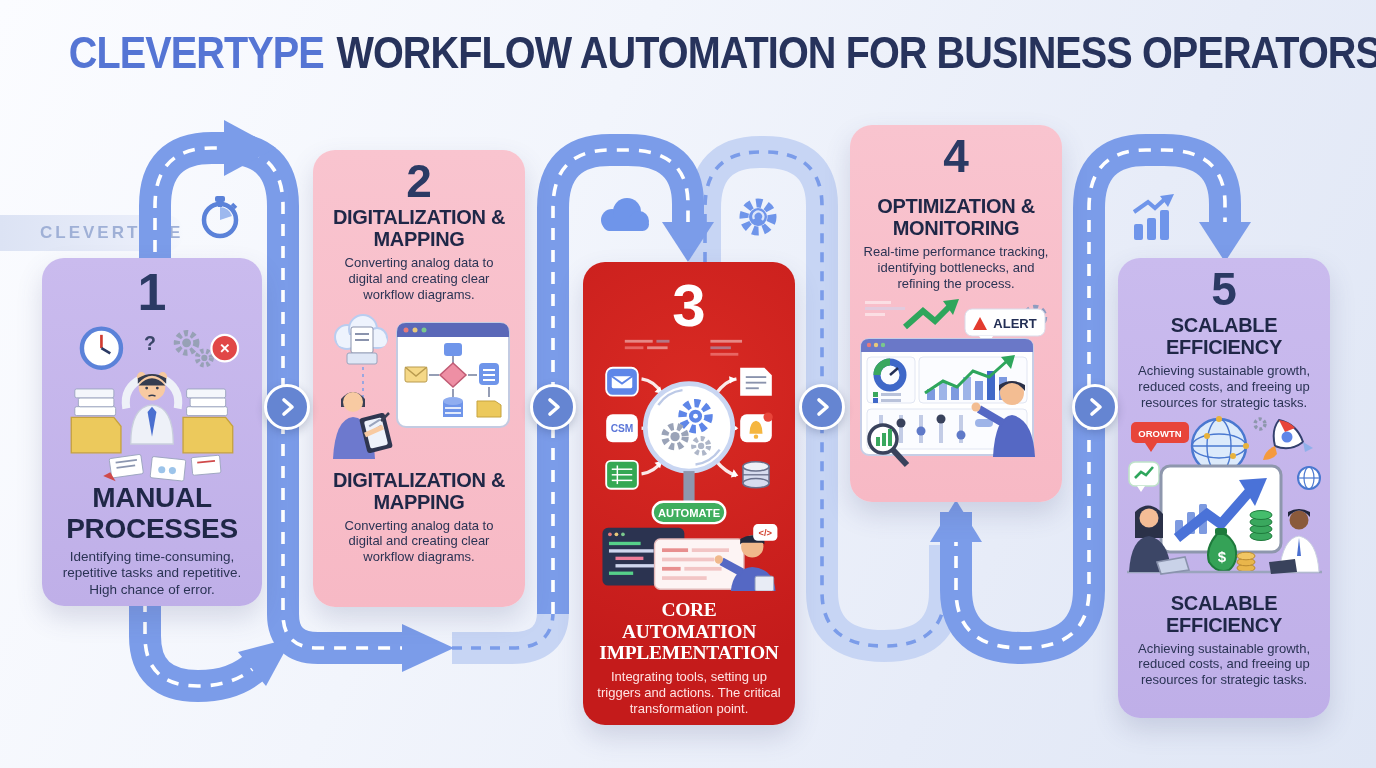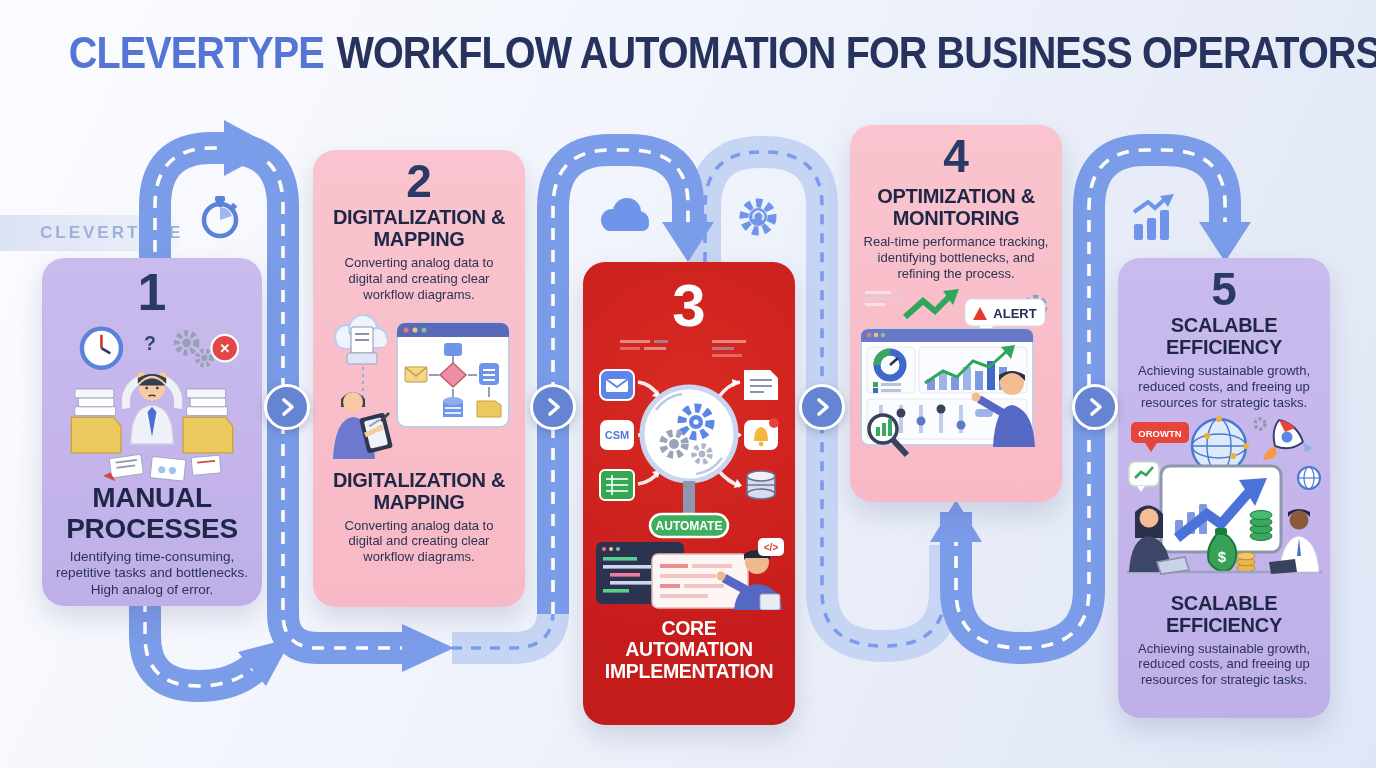--- a/index.html
+++ b/index.html
@@ -165,21 +165,21 @@
         <line x1="59" y1="169" x2="80" y2="166" stroke="#8b96b0" stroke-width="2"></line>
         <rect x="98" y="158" width="38" height="24" rx="2" fill="#ffffff" stroke="#9aa4bd" transform="rotate(6 117 170)"></rect>
         <circle cx="110" cy="171" r="4" fill="#9cc4ea"></circle>
           <circle cx="122" cy="172" r="4" fill="#9cc4ea"></circle>
         <rect x="144" y="156" width="32" height="20" rx="2" fill="#ffffff" stroke="#9aa4bd" transform="rotate(-5 160 166)"></rect>
         <line x1="150" y1="163" x2="170" y2="161" stroke="#d04a4a" stroke-width="2"></line>
         <path d="M 44 178 L 58 184 L 52 174 Z" fill="#d04a4a"></path>
       </g>
     </svg>
     <div class="ctitle" style="font-size:28px;">MANUAL PROCESSES</div>
-    <div class="cdesc" style="font-size:13.5px;margin-top:4px;">Identifying time-consuming, repetitive tasks and bottlenecks. High analog of error.</div>
+    <div class="cdesc" style="font-size:13.5px;margin-top:4px;">Identifying time-consuming, repetitive tasks and repetitive. High chance of error.</div>
   </div>
 
   <div class="card pink" style="left:313px;top:150px;width:212px;height:457px;">
     <div class="num" style="font-size:46px;">2</div>
     <div class="ctitle" style="font-size:20px;margin-top:2px;">DIGITALIZATION &amp; MAPPING</div>
     <div class="cdesc" style="font-size:13px;margin-top:5px;">Converting analog data to digital and creating clear workflow diagrams.</div>
     <svg class="illus" width="188" height="152" viewBox="0 0 188 152" style="margin-top:6px;">
       <g>
         <circle cx="22" cy="28" r="12" fill="#eef3fd" stroke="#b9cdf0" stroke-width="2"></circle>
         <circle cx="38" cy="20" r="14" fill="#eef3fd" stroke="#b9cdf0" stroke-width="2"></circle>
@@ -340,26 +340,27 @@
         <path d="M 140 272 Q 142 248 163 246 Q 186 248 188 272 Z" fill="#5568c4"></path>
         <path d="M 152 252 L 130 240" stroke="#5568c4" stroke-width="9"></path>
         <circle cx="127" cy="238" r="4.5" fill="#f0b98c"></circle>
         <rect x="166" y="256" width="20" height="16" rx="2" fill="#e8ecf5" stroke="#9aa4bd"></rect>
       </g>
       <g>
         <rect x="164" y="200" width="26" height="18" rx="5" fill="#ffffff"></rect>
         <text x="177" y="213" font-size="10" font-weight="800" fill="#d2402e" text-anchor="middle">&lt;/&gt;</text>
       </g>
     </svg>
-    <div class="ctitle" style="font-size:19.5px;margin-top:8px;">CORE AUTOMATION IMPLEMENTATION</div>
+    <div class="ctitle" style="font-size:19.5px;margin-top:8px;font-family:Liberation Serif, serif;">CORE AUTOMATION IMPLEMENTATION</div>
+    <div class="cdesc" style="font-size:13px;margin-top:6px;">Integrating tools, setting up triggers and actions. The critical transformation point.</div>
   </div>
 
   <div class="card pink" style="left:850px;top:125px;width:212px;height:377px;">
     <div class="num" style="font-size:46px;">4</div>
-    <div class="ctitle" style="font-size:20px;margin-top:6px;">OPTIMIZATION &amp; MONITORING</div>
+    <div class="ctitle" style="font-size:20px;margin-top:16px;">OPTIMIZATION &amp; MONITORING</div>
     <div class="cdesc" style="font-size:13px;margin-top:5px;text-align:center;">Real-time performance tracking, identifying bottlenecks, and refining the process.</div>
     <svg class="illus" width="195" height="178" viewBox="0 0 195 178" style="margin-top:5px;">
       <g opacity=".5">
         <rect x="6" y="4" width="26" height="3" fill="#ffffff"></rect>
           <rect x="6" y="10" width="40" height="3" fill="#cdd8f2"></rect>
           <rect x="6" y="16" width="20" height="3" fill="#ffffff"></rect>
       </g>
       <g>
         <path d="M 46 30 L 64 14 L 76 24 L 92 8" fill="none" stroke="#2ea65c" stroke-width="6"></path>
         <polygon points="84,4 100,2 94,18" fill="#2ea65c"></polygon>

